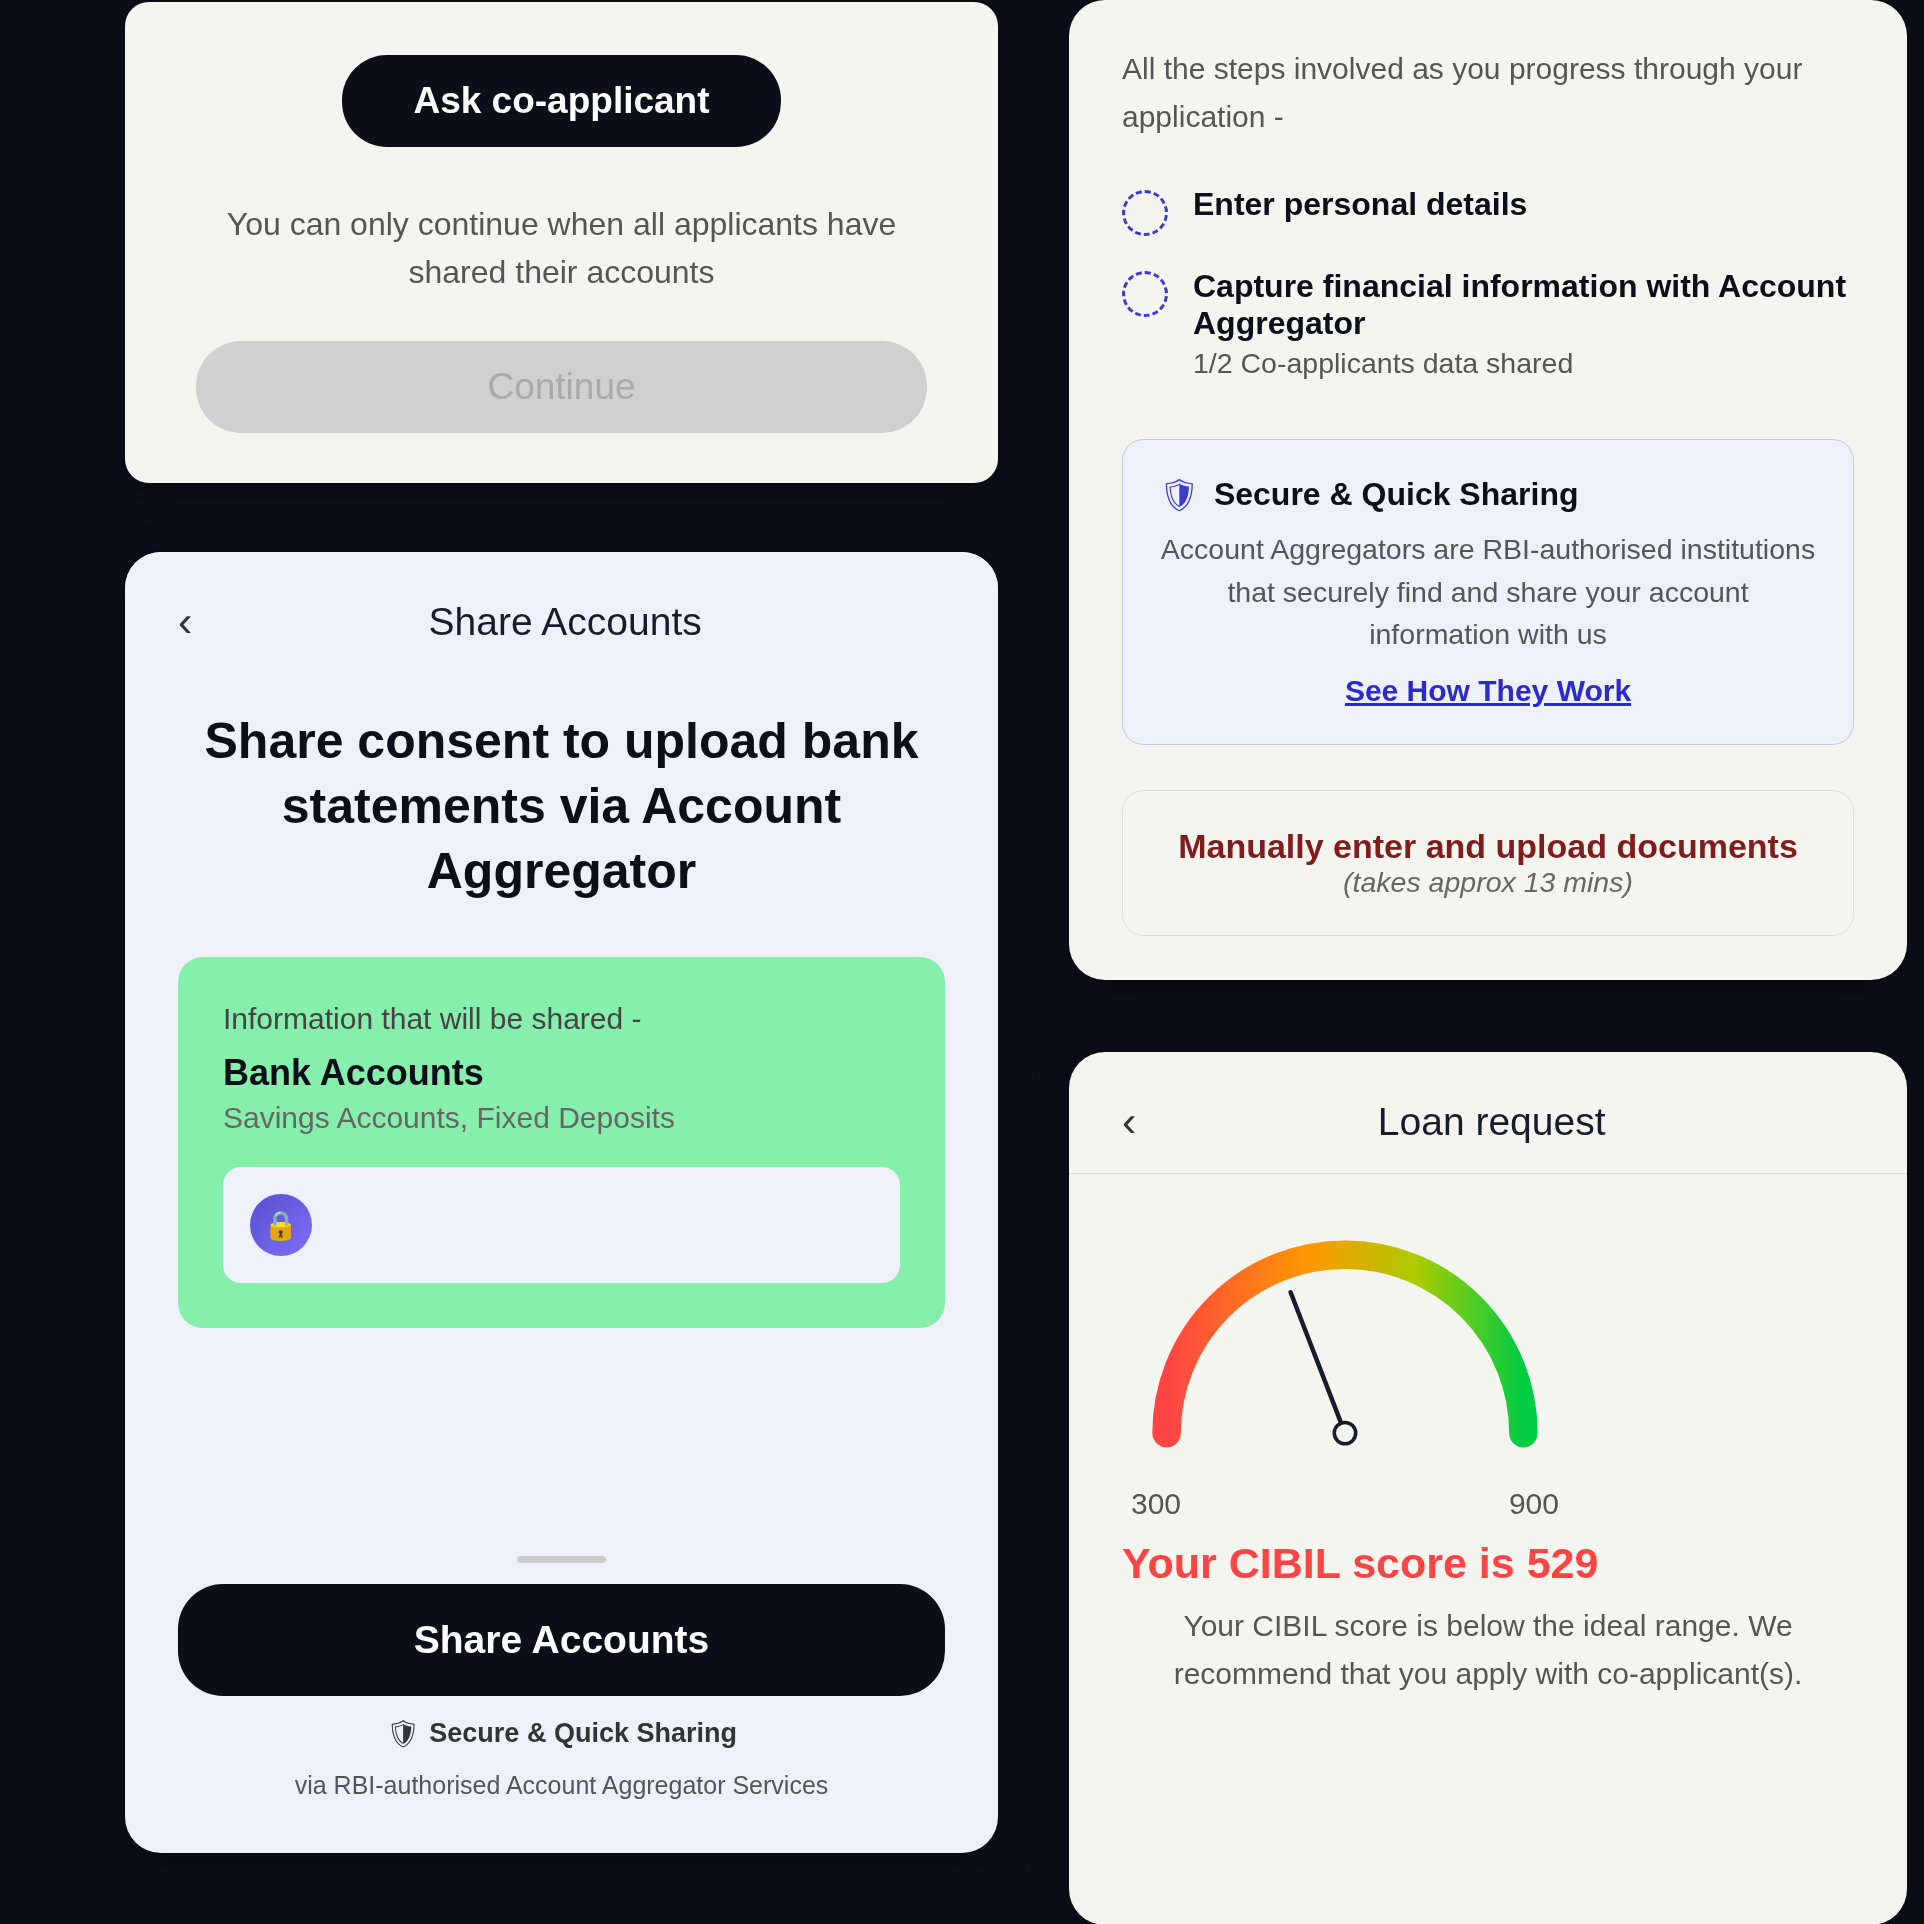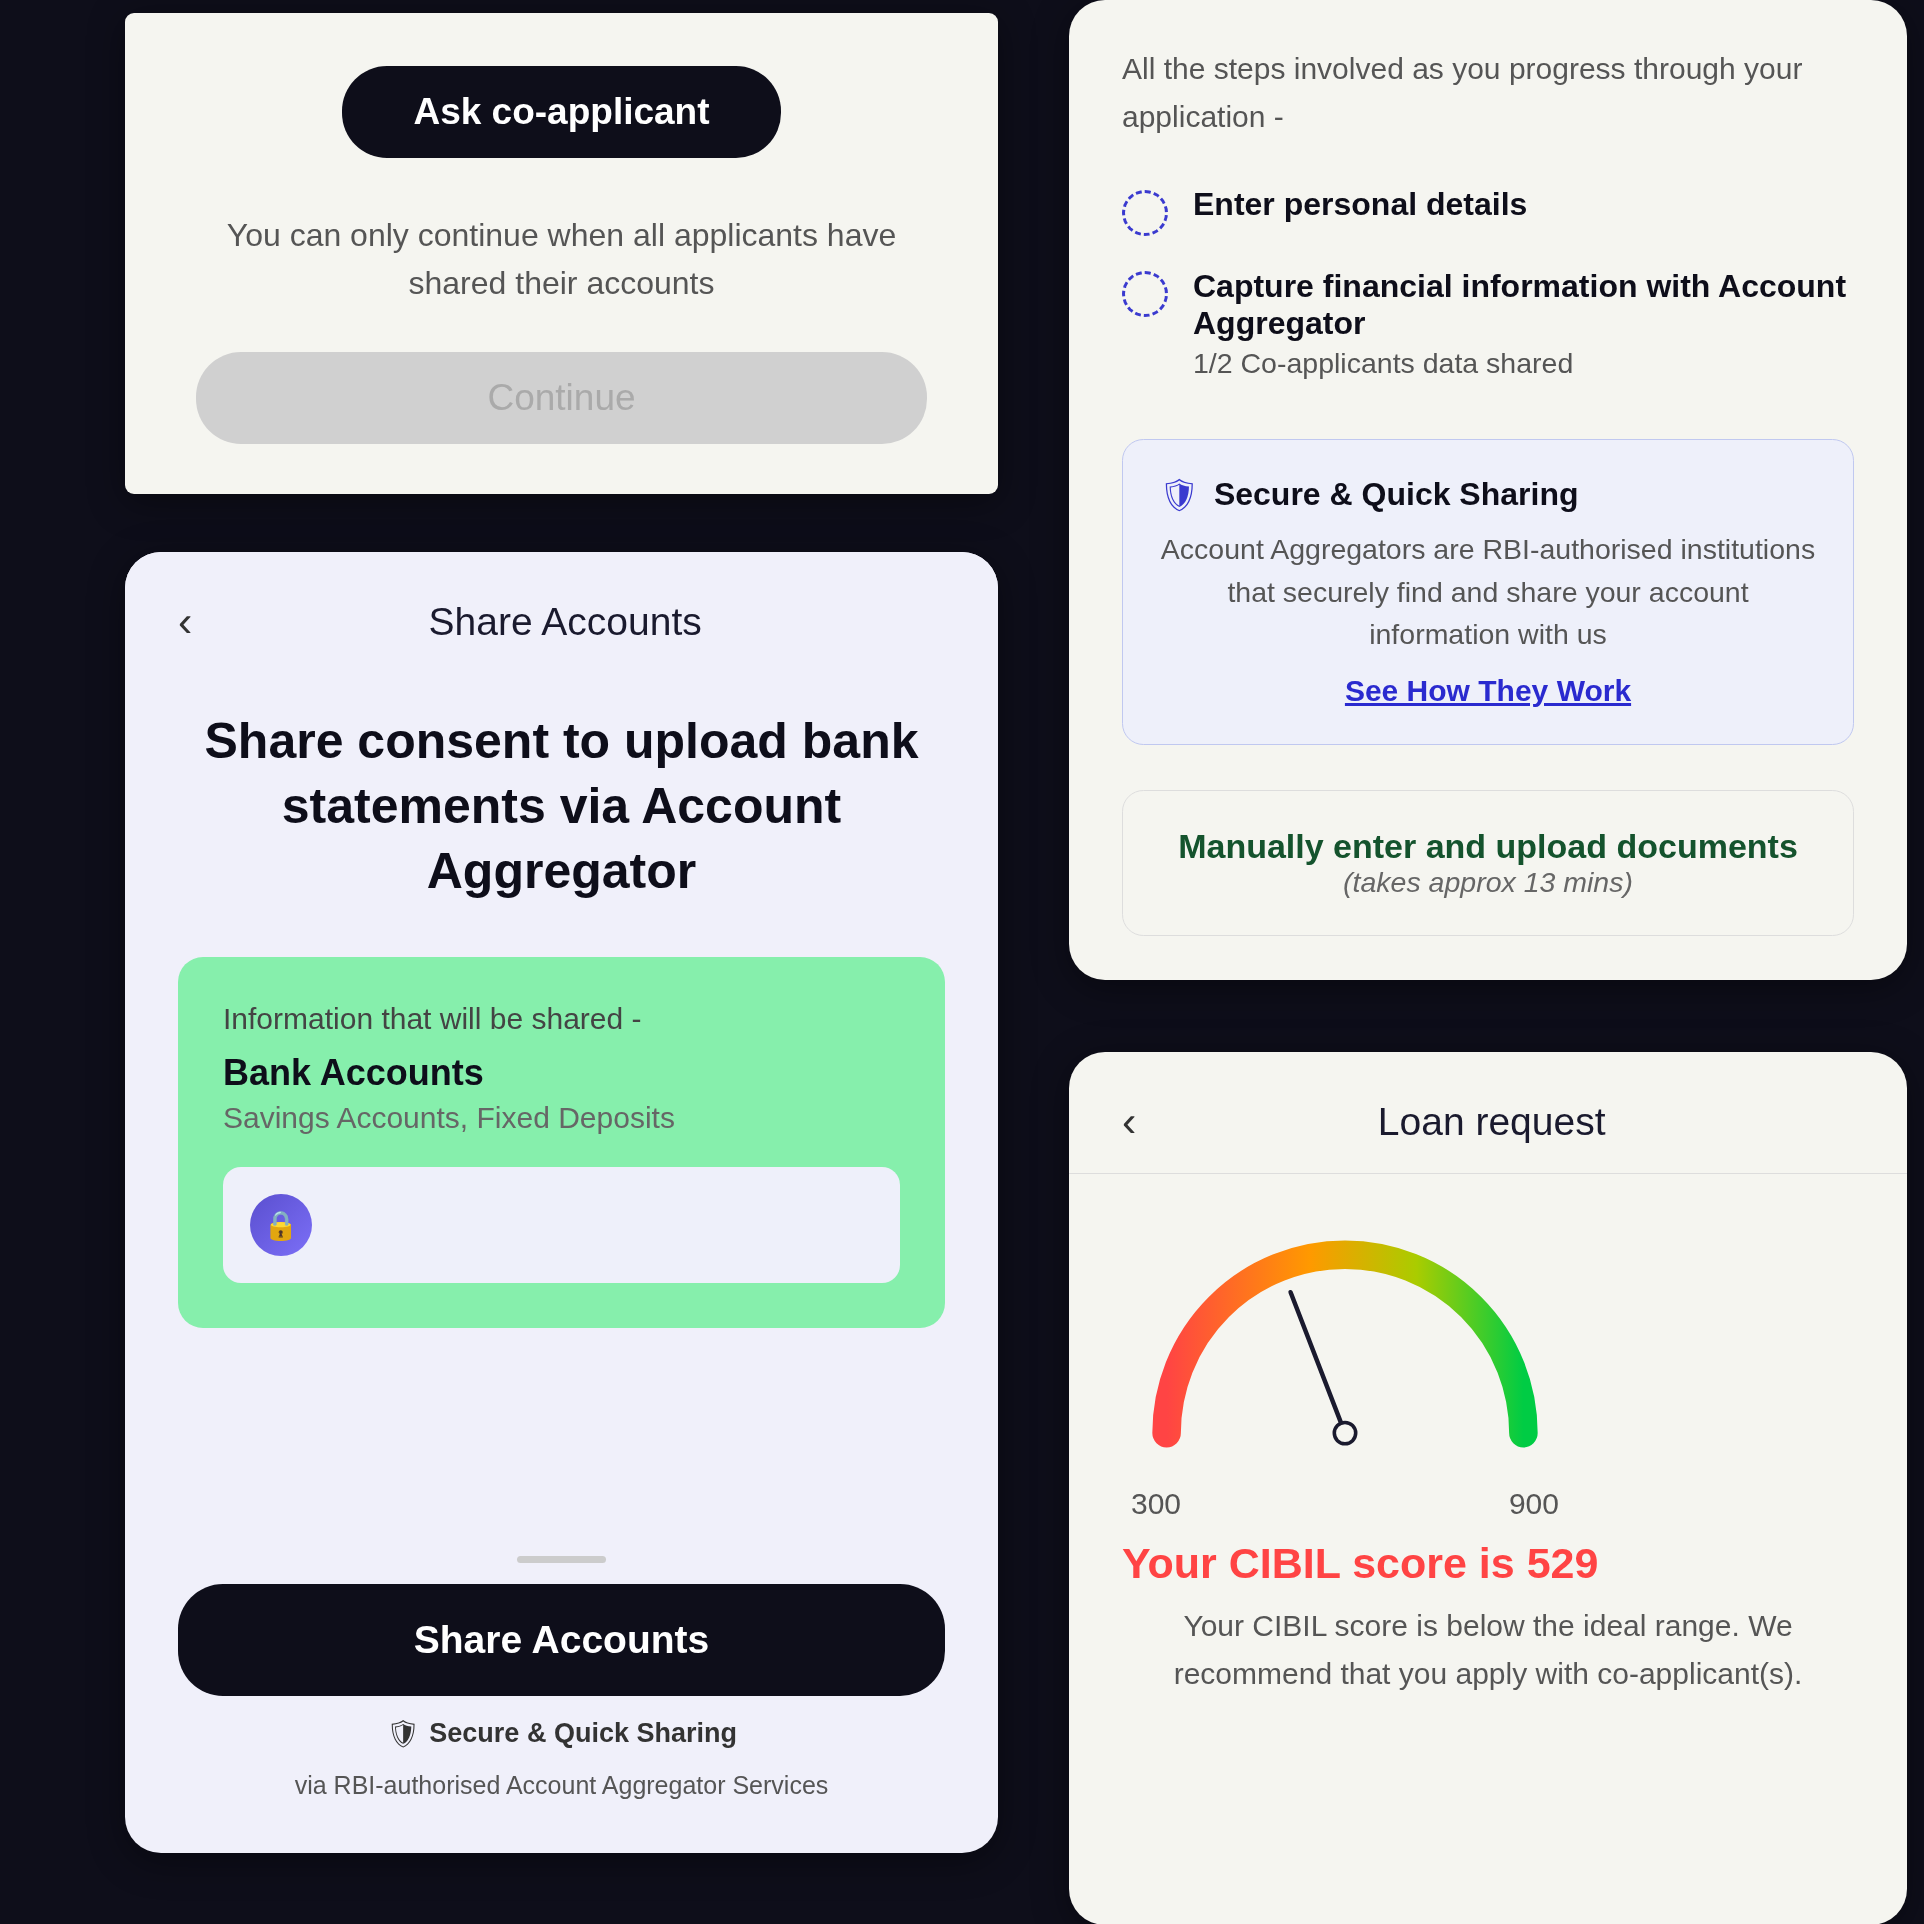--- a/index.html
+++ b/index.html
@@ -16,25 +16,25 @@
       background: #f5f5f0;
       border-radius: 36px;
       position: absolute;
       overflow: hidden;
       box-shadow: 0 7.1px 36px rgba(0,0,0,0.4);
     }
 
     
     .card-top-left {
       left: 125px;
-      top: 13px;
+      top: 2px;
       width: 873px;
       height: 481px;
       background: #f5f5f0;
-      border-radius: 9px;
+      border-radius: 24px;
       display: flex;
       flex-direction: column;
       align-items: center;
       justify-content: flex-start;
       padding: 53px 71px 53px 71px;
     }
 
     .ask-btn {
       background: #0e0e1a;
       color: #fff;
@@ -312,21 +312,21 @@
       border: 1.8px solid #ddd;
       border-radius: 21.4px;
       padding: 36px;
       text-align: center;
       margin: 18px 0;
     }
 
     .manual-title {
       font-size: 34px;
       font-weight: 700;
-      color: #14532d;
+      color: #7f1d1d;
     }
 
     .manual-sub {
       font-size: 28.5px;
       color: #666;
       font-style: italic;
     }
 
     
     .card-right-bottom {

